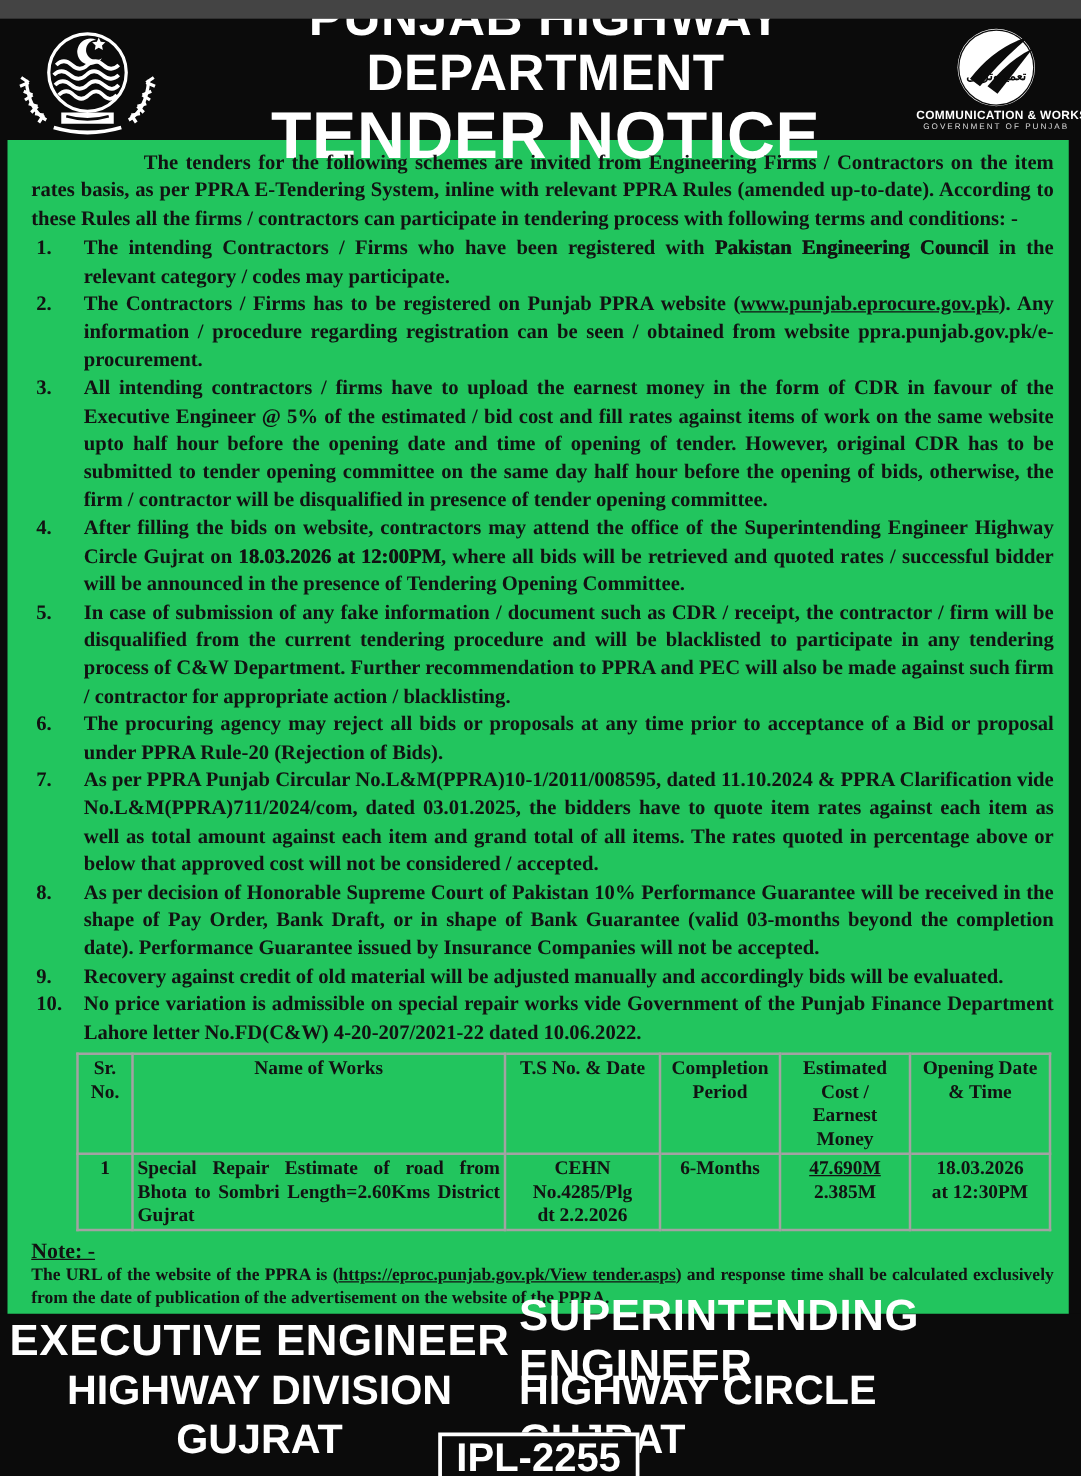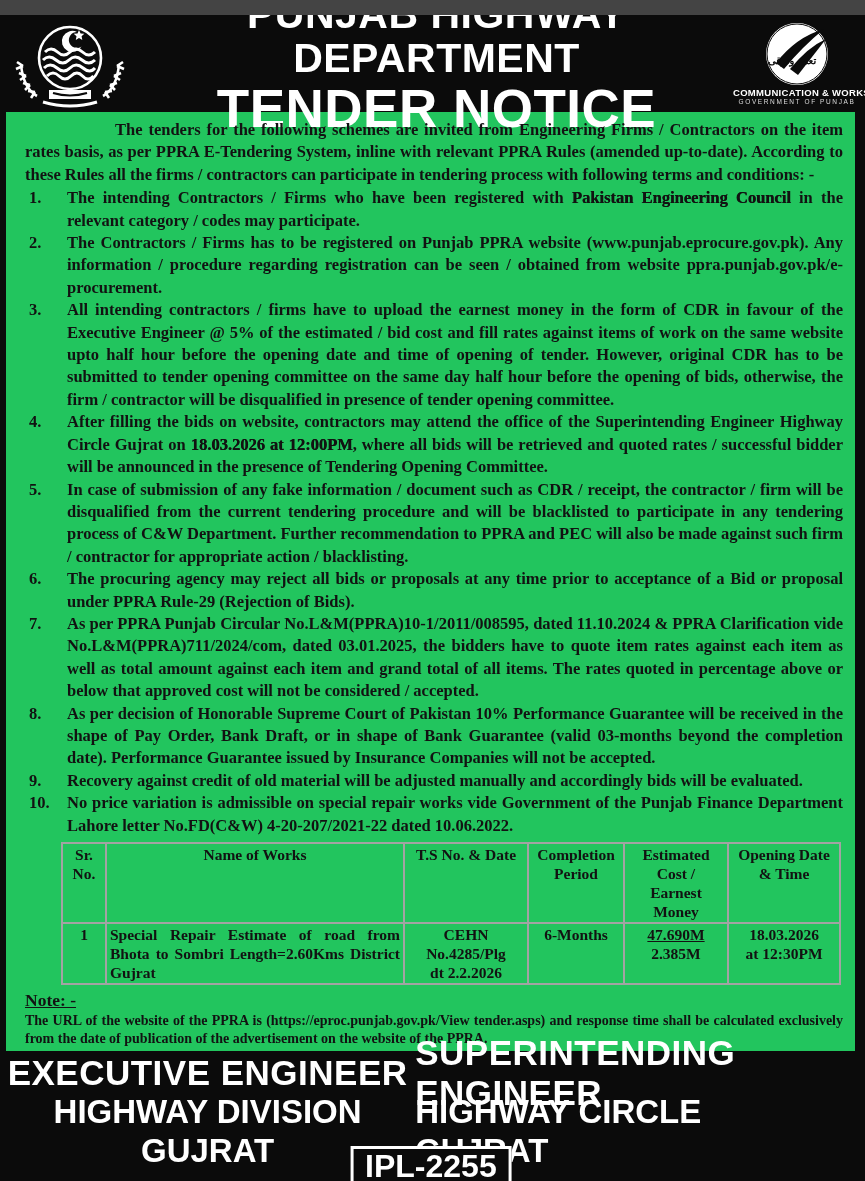--- a/index.html
+++ b/index.html
@@ -21,21 +21,21 @@
   .crest-wrap { width:140px; display:flex; justify-content:center; flex:0 0 auto; }
   .titles { flex:1; text-align:center; line-height:1.08; padding-top:2px; }
   .title-1 { font-size:41px; font-weight:700; letter-spacing:0.5px; }
   .title-2 { font-size:53px; font-weight:700; letter-spacing:0.5px; }
   .cw-wrap { width:132px; flex:0 0 auto; text-align:center; padding-right:4px; }
   .cw-logo { position:relative; width:62px; height:62px; margin:0 auto 2px; }
   .cw-circle { width:62px; height:62px; border-radius:50%; background:#fff; position:absolute; }
   .cw-swoosh { position:absolute; inset:0; }
   .cw-urdu {
     position:absolute; left:2px; top:32px; width:58px;
-    font-size:10px; color:#0b0b0b; font-weight:700; text-align:left;
+    font-size:10px; color:#0b0b0b; font-weight:700; text-align:center;
     direction:rtl;
   }
   .cw-line1 { font-size:9.5px; font-weight:700; letter-spacing:0.3px; white-space:nowrap; }
   .cw-line2 { font-size:6.5px; letter-spacing:1.6px; color:#ddd; white-space:nowrap; }
   
   .main {
     margin:0 10px 0 6px;
     height:963px;
     background:#22c55e;
     color:#121212;
@@ -44,21 +44,21 @@
     font-size:16.5px;
     font-weight:700;
     line-height:22.4px;
     text-align:justify;
   }
   .intro { text-indent:90px; margin-bottom:1px; }
   .terms { margin-top:1px; }
   .term { display:grid; grid-template-columns:30px 1fr; column-gap:12px; }
   .term-num { text-align:left; padding-left:4px; }
   .term-text { }
-  .u { }
+  .u { text-decoration:underline; }
   .b { text-shadow:0.4px 0 0 currentColor; }
   
   .works-table {
     border-collapse:collapse;
     margin:5px 0 2px 36px;
     width:778px;
     table-layout:fixed;
     font-size:15.5px;
     line-height:19px;
   }
@@ -165,21 +165,21 @@
         <div class="term">
           <span class="term-num">4.</span>
           <span class="term-text"><span>After filling the bids on website, contractors may attend the office of the Superintending Engineer Highway Circle Gujrat on </span><span class="b">18.03.2026 at 12:00PM</span><span>, where all bids will be retrieved and quoted rates / successful bidder will be announced in the presence of Tendering Opening Committee.</span></span>
         </div>
         <div class="term">
           <span class="term-num">5.</span>
           <span class="term-text"><span>In case of submission of any fake information / document such as CDR / receipt, the contractor / firm will be disqualified from the current tendering procedure and will be blacklisted to participate in any tendering process of C&amp;W Department. Further recommendation to PPRA and PEC will also be made against such firm / contractor for appropriate action / blacklisting.</span></span>
         </div>
         <div class="term">
           <span class="term-num">6.</span>
-          <span class="term-text"><span>The procuring agency may reject all bids or proposals at any time prior to acceptance of a Bid or proposal under PPRA Rule-29 (Rejection of Bids).</span></span>
+          <span class="term-text"><span>The procuring agency may reject all bids or proposals at any time prior to acceptance of a Bid or proposal under PPRA Rule-20 (Rejection of Bids).</span></span>
         </div>
         <div class="term">
           <span class="term-num">7.</span>
           <span class="term-text"><span>As per PPRA Punjab Circular No.L&amp;M(PPRA)10-1/2011/008595, dated 11.10.2024 &amp; PPRA Clarification vide No.L&amp;M(PPRA)711/2024/com, dated 03.01.2025, the bidders have to quote item rates against each item as well as total amount against each item and grand total of all items. The rates quoted in percentage above or below that approved cost will not be considered / accepted.</span></span>
         </div>
         <div class="term">
           <span class="term-num">8.</span>
           <span class="term-text"><span>As per decision of Honorable Supreme Court of Pakistan 10% Performance Guarantee will be received in the shape of Pay Order, Bank Draft, or in shape of Bank Guarantee (valid 03-months beyond the completion date). Performance Guarantee issued by Insurance Companies will not be accepted.</span></span>
         </div>
         <div class="term">

